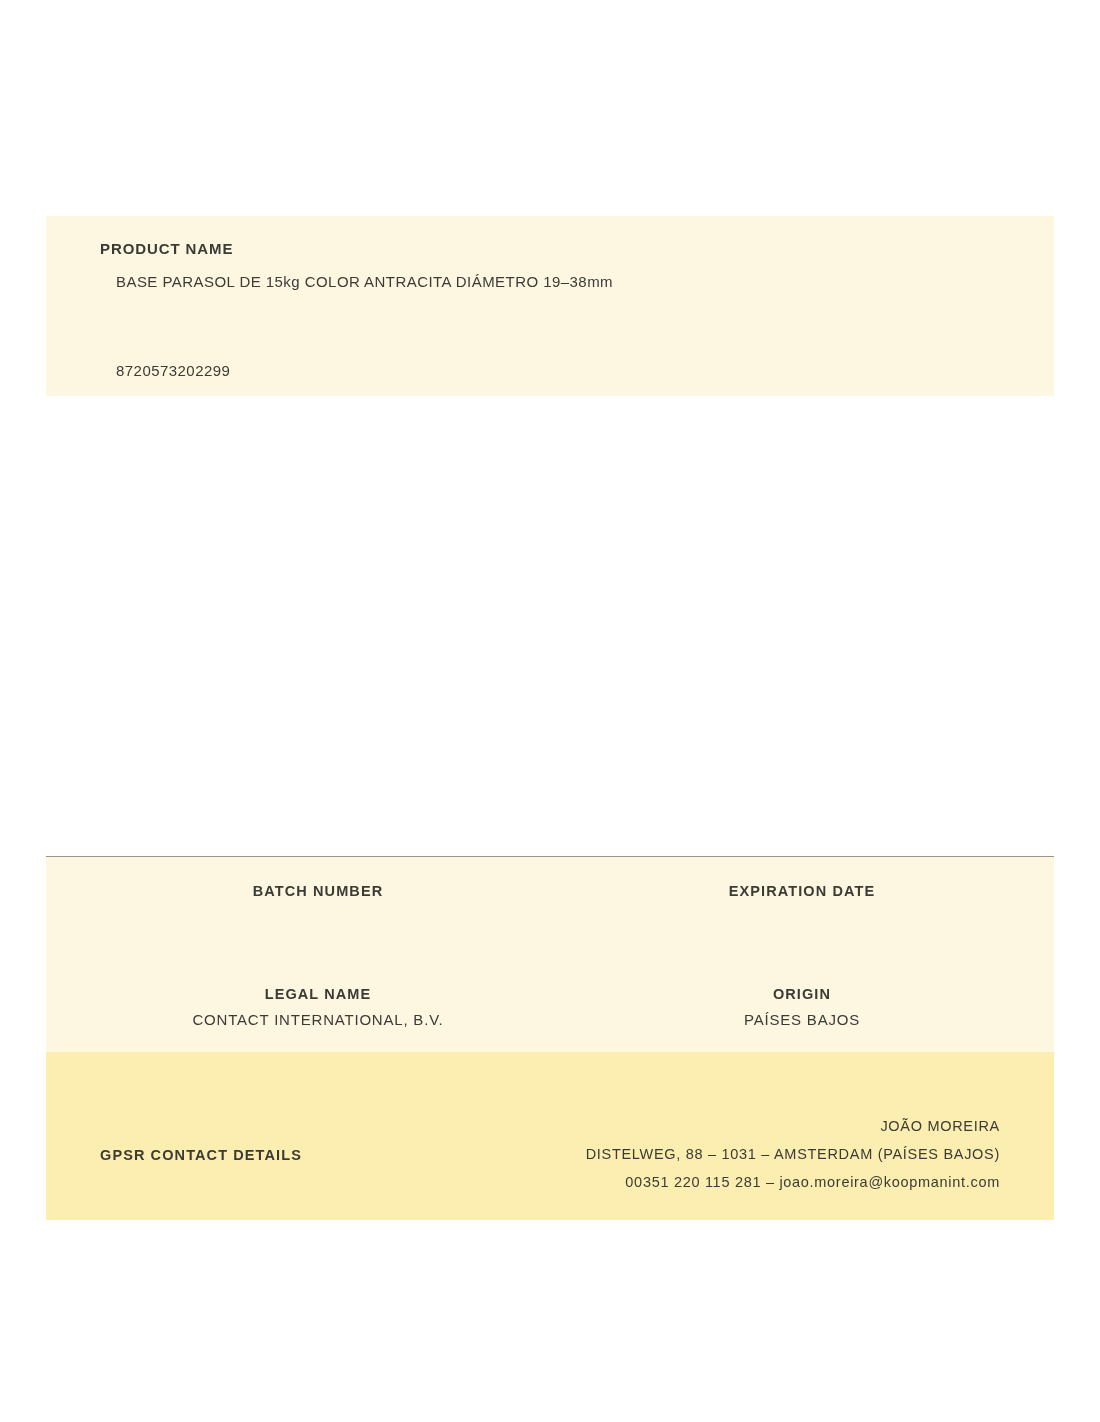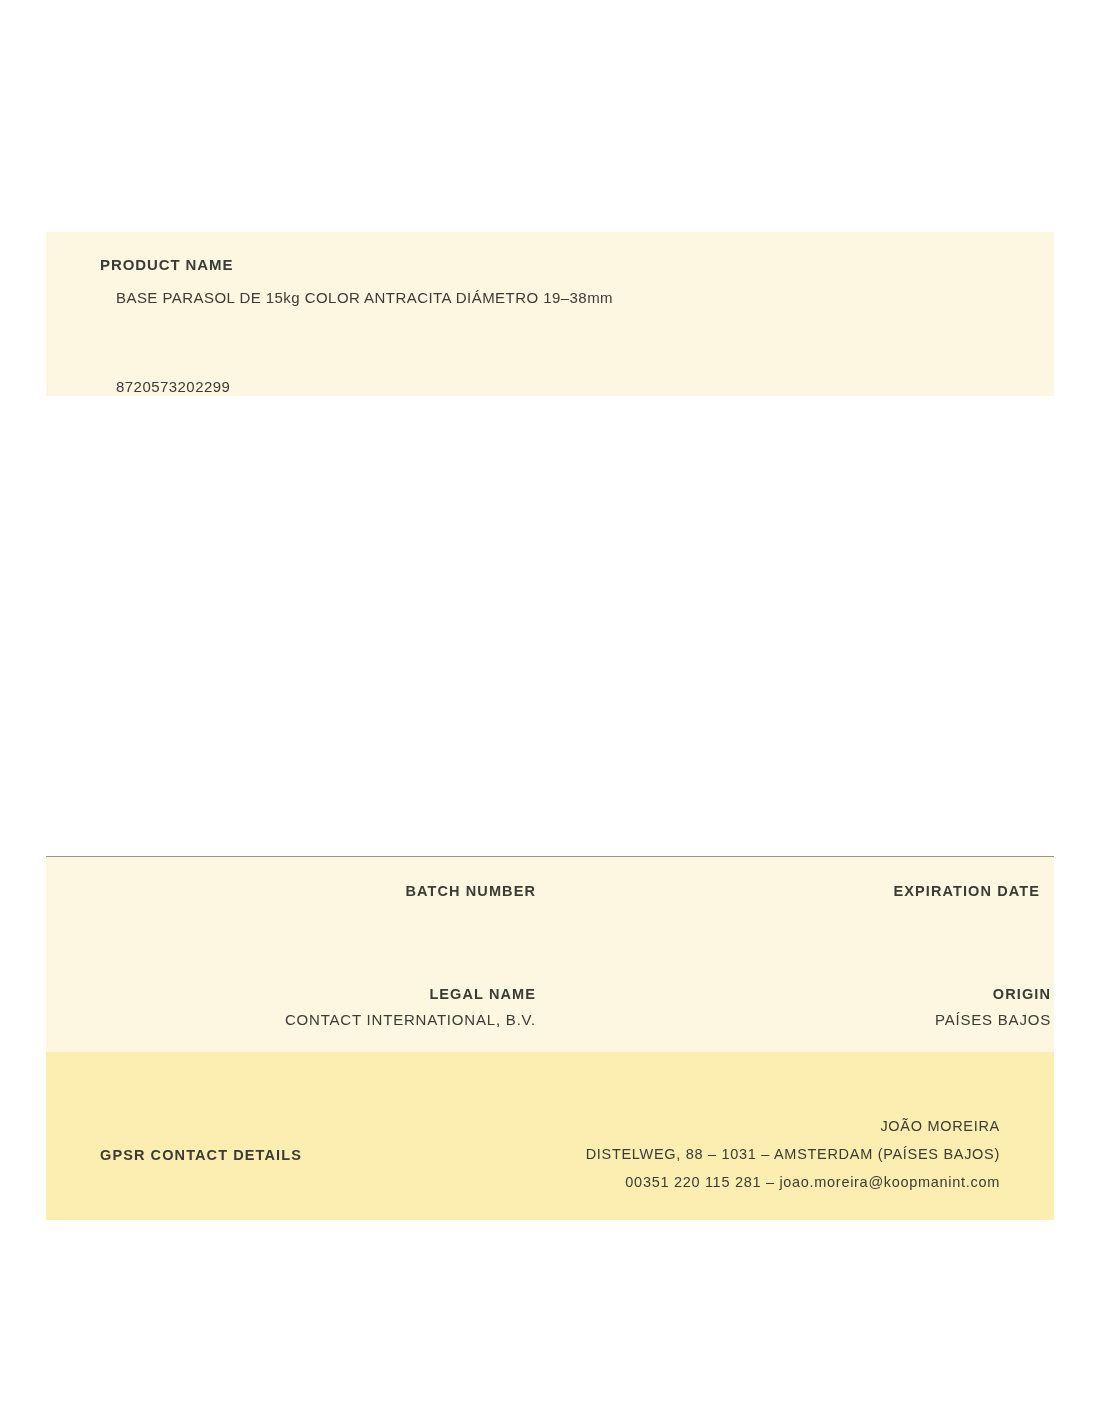--- a/index.html
+++ b/index.html
@@ -19,21 +19,21 @@
   .page {
     position: absolute;
     inset: 0;
     background: #ffffff;
   }
 
   
   .product-block {
     position: absolute;
     left: 46px;
-    top: 232px;
+    top: 216px;
     width: 1008px;
     background: #fdf6e0;
     border-bottom: 1.5px solid #9a958c;
     box-sizing: border-box;
     padding: 24px 54px 30px 54px;
   }
   .field-label {
     font-size: 15px;
     font-weight: bold;
     letter-spacing: 0.9px;
@@ -70,40 +70,40 @@
     border-bottom: 1.5px solid #9a958c;
     box-sizing: border-box;
     padding: 26px 0 26px 0;
   }
   .info-row {
     display: flex;
     width: 100%;
   }
   .info-cell {
     flex: 0 0 50%;
-    text-align: right;
+    text-align: center;
     box-sizing: border-box;
     padding: 0 14px;
   }
   .info-cell.left-col { padding-left: 54px; }
   .info-head {
     font-size: 14.5px;
     font-weight: bold;
     letter-spacing: 1.1px;
     color: #3b3b36;
     text-transform: uppercase;
   }
   .info-val {
     font-size: 15px;
     letter-spacing: 0.8px;
     color: #3b3b36;
     margin-top: 9px;
     min-height: 18px;
   }
-  .info-row-2 { margin-top: 60px; gap: 11px; }
+  .info-row-2 { margin-top: 60px; }
 
   
   .gpsr-block {
     position: absolute;
     left: 46px;
     top: 1052px;
     width: 1008px;
     height: 168px;
     background: #fbeeb0;
     box-sizing: border-box;

